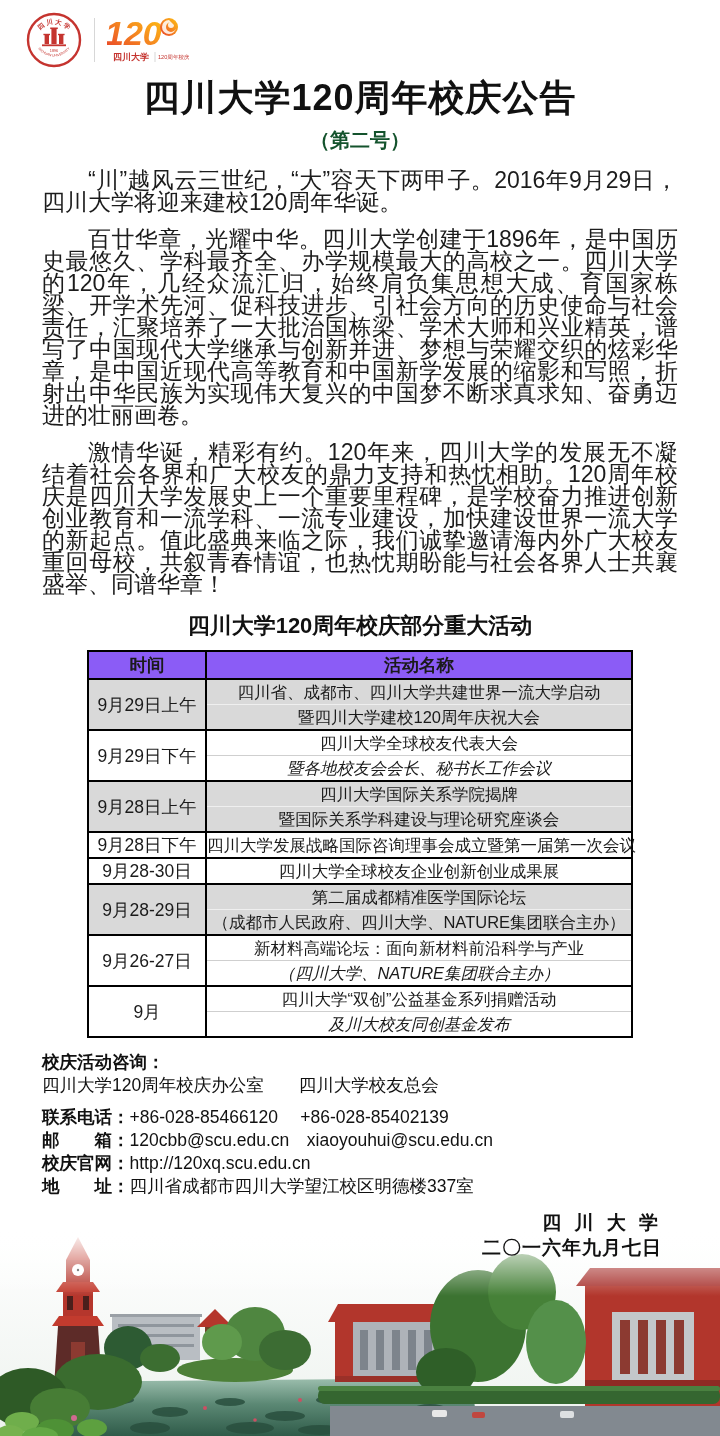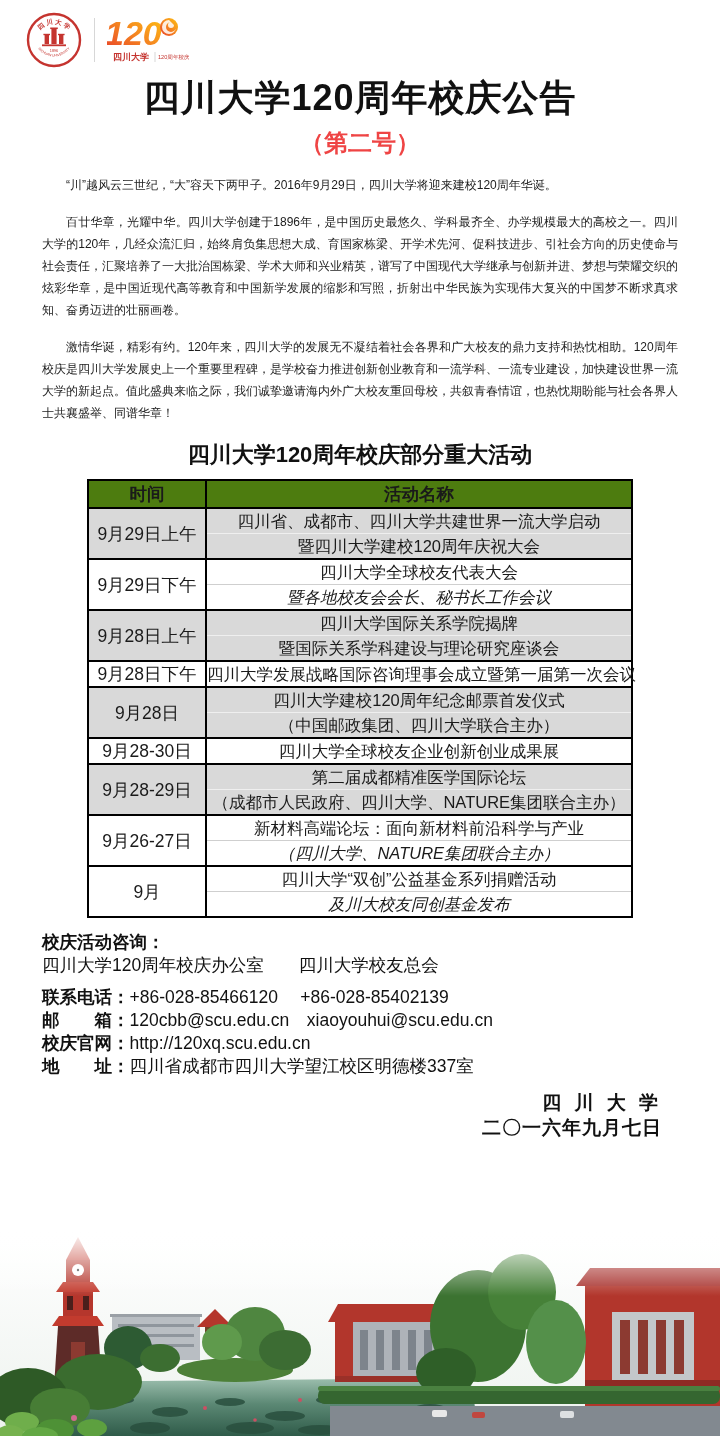--- a/index.html
+++ b/index.html
@@ -5,28 +5,28 @@
   html,body{margin:0;padding:0;background:#fff;}
   .page{
     position:relative;width:720px;height:1436px;margin:0 auto;background:#fff;
     font-family:"Liberation Sans","DejaVu Sans",sans-serif;color:#1a1a1a;overflow:hidden;
   }
   
   .logos{position:absolute;top:12px;left:26px;display:flex;align-items:center;gap:12px;}
   .logo-divider{width:1px;height:44px;background:#d7d7d7;}
   
   .doc-title{margin:0;padding-top:74px;text-align:center;font-size:36px;font-weight:bold;letter-spacing:1px;color:#111;}
-  .doc-subtitle{margin:4px 0 0;text-align:center;font-size:24px;font-weight:bold;color:#ef4444;}
-  
-  .body-par{width:636px;margin:15px 42px 0;font-size:12px;line-height:22px;text-indent:2em;text-align:justify;color:#1c1c1c;}
+  .doc-subtitle{margin:4px 0 0;text-align:center;font-size:20px;font-weight:bold;color:#14532d;}
+  
+  .body-par{width:636px;margin:15px 42px 0;font-size:23px;line-height:22px;text-indent:2em;text-align:justify;color:#1c1c1c;}
   
   .events-title{margin:16px 0 0;text-align:center;font-size:22px;font-weight:bold;color:#111;}
   table.events{margin:9px auto 0;border-collapse:collapse;width:546px;table-layout:fixed;}
   table.events th,table.events td{border:2px solid #000;padding:0;}
-  table.events th{height:26px;font-size:17.5px;font-weight:bold;background:#4d7c0f;}
+  table.events th{height:26px;font-size:17.5px;font-weight:bold;background:#8b5cf6;}
   col.c-time{width:118px;}
   td.time-cell{text-align:center;vertical-align:middle;font-size:17.5px;}
   td.activity-cell{vertical-align:middle;}
   .activity-line{line-height:24px;min-height:24px;text-align:center;font-size:16.5px;white-space:nowrap;}
   tr.shaded td{background:#d9d9d9;}
   tr.plain td{background:#ffffff;}
   tr.plain .activity-line.divided{border-top:1px solid #cfcfcf;font-style:italic;}
   tr.shaded .activity-line.divided{border-top:1px solid #efefef;}
   
   .contact{margin:13px 42px 0;font-size:17.5px;color:#111;}
@@ -126,27 +126,20 @@
             <div class="activity-line">四川大学国际关系学院揭牌</div>
             <div class="activity-line divided">暨国际关系学科建设与理论研究座谈会</div>
           </td>
         </tr>
         <tr class="plain">
           <td class="time-cell">9月28日下午</td>
           <td class="activity-cell">
             <div class="activity-line">四川大学发展战略国际咨询理事会成立暨第一届第一次会议</div>
           </td>
         </tr>
-        <tr class="shaded">
-          <td class="time-cell">9月28日</td>
-          <td class="activity-cell">
-            <div class="activity-line">四川大学建校120周年纪念邮票首发仪式</div>
-            <div class="activity-line divided">（中国邮政集团、四川大学联合主办）</div>
-          </td>
-        </tr>
         <tr class="plain">
           <td class="time-cell">9月28-30日</td>
           <td class="activity-cell">
             <div class="activity-line">四川大学全球校友企业创新创业成果展</div>
           </td>
         </tr>
         <tr class="shaded">
           <td class="time-cell">9月28-29日</td>
           <td class="activity-cell">
             <div class="activity-line">第二届成都精准医学国际论坛</div>

